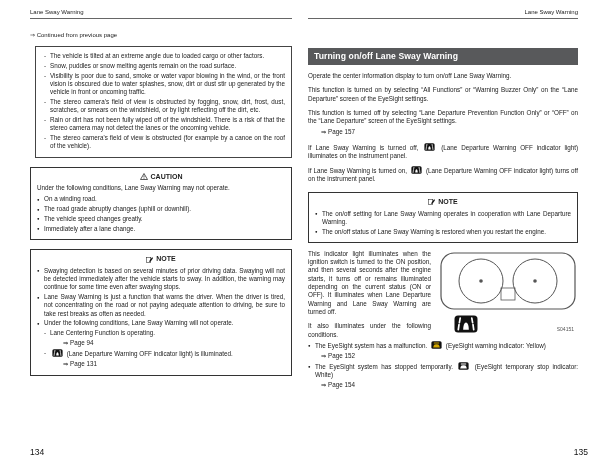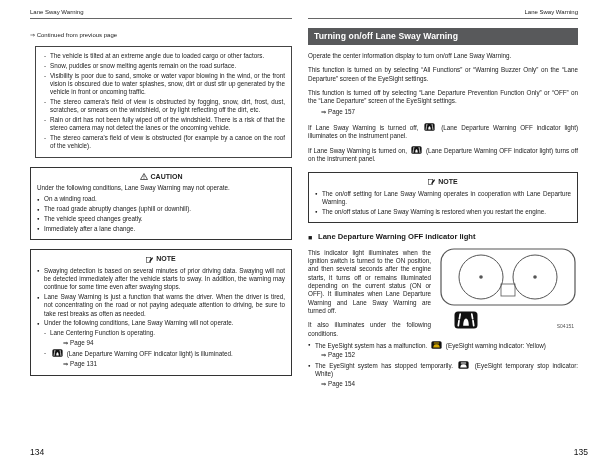--- a/index.html
+++ b/index.html
@@ -37,21 +37,21 @@
   .bullet::before{content:"●";position:absolute;left:0;top:1.5px;font-size:4.2px;}
   .page-ref{padding-left:13px;margin-bottom:2px;}
   .sub-item{margin-left:6px;}
   .sub-ref{padding-left:20px;margin-left:6px;margin-bottom:2px;}
 
   .pageno{position:absolute;bottom:14px;font-size:8.5px;color:#111;margin-top:31px;}
   .pn-left{left:30px;}
   .pn-right{right:12px;}
 
   .section-bar{background:#58595b;color:#ffffff;font-weight:bold;font-size:8.6px;
-    padding:3px 6px;margin-bottom:6px;letter-spacing:0.1px;}
+    padding:3px 6px;margin-bottom:6px;letter-spacing:0.1px;margin-top:20px;}
 
   .sub-heading{font-size:7.6px;font-weight:bold;margin:9px 0 4px 0;position:relative;padding-left:10px;}
   .sub-heading::before{content:"■";position:absolute;left:0;top:0.5px;font-size:7px;}
 
   .inline-icon{display:inline-block;vertical-align:-1.5px;margin:0 2px;line-height:0;}
   .inline-icon svg{display:inline-block;}
 
   .figure{float:right;width:140px;margin:0 0 4px 7px;}
   .fig-cluster{display:block;}
   .fig-row{display:flex;justify-content:space-between;align-items:flex-end;padding:3px 4px 0 16px;}
@@ -179,21 +179,20 @@
             <path d="M12.6 2.2 L7.2 8.8 L6.2 12 L9.2 10.8 L13.8 5.2 Z" fill="#111"></path>
           </svg>
         </span>
         <span>NOTE</span>
       </div>
       <div class="bullet">The on/off setting for Lane Sway Warning operates in cooperation with Lane Departure Warning.</div>
       <div class="bullet">The on/off status of Lane Sway Warning is restored when you restart the engine.</div>
     </div>
 
     <div class="indicator-section">
-      <div class="sub-heading">Lane Departure Warning OFF indicator light</div>
 
       <div class="figure">
         <svg class="fig-cluster" width="140" height="62" viewBox="0 0 140 62">
           <rect x="3" y="3" width="134" height="56" rx="13" fill="none" stroke="#555" stroke-width="1.2"></rect>
           <circle cx="43" cy="31" r="22" fill="none" stroke="#555" stroke-width="1"></circle>
           <circle cx="97" cy="31" r="22" fill="none" stroke="#555" stroke-width="1"></circle>
           <circle cx="43" cy="31" r="1.8" fill="#555"></circle>
           <circle cx="97" cy="31" r="1.8" fill="#555"></circle>
           <rect x="63" y="38" width="14" height="12" fill="none" stroke="#555" stroke-width="0.8"></rect>
         </svg>

